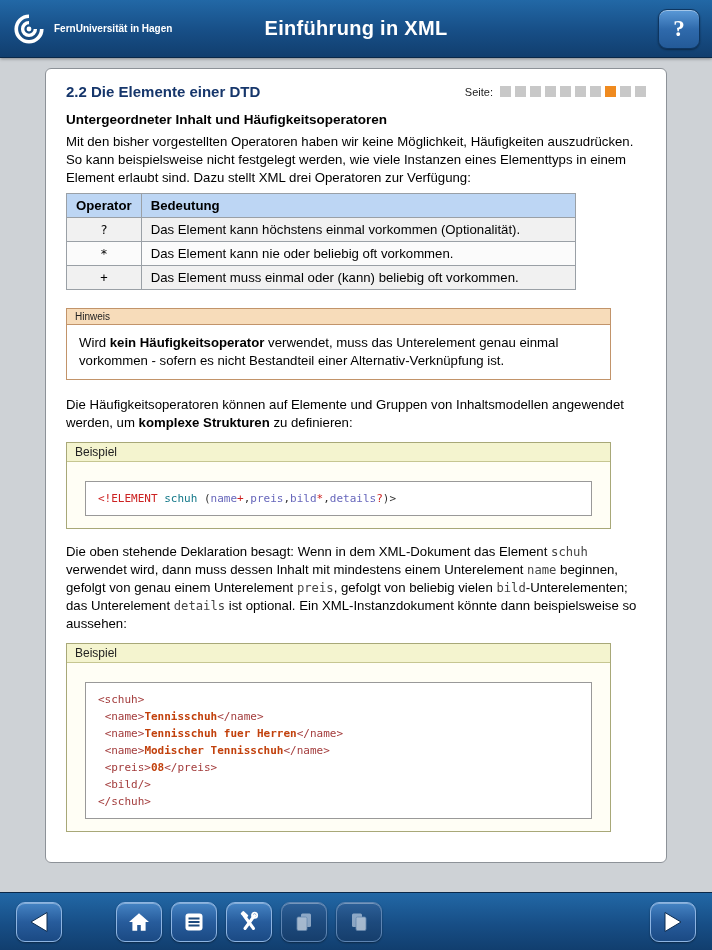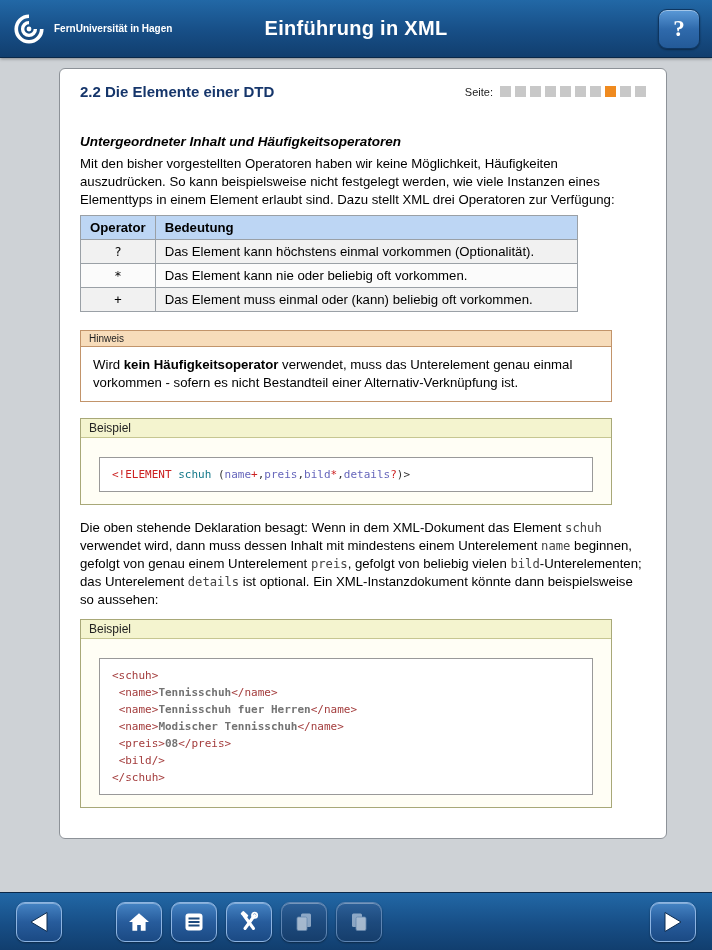--- a/index.html
+++ b/index.html
@@ -30,35 +30,35 @@
     border-radius:9px; cursor:pointer; z-index:3;
     background:linear-gradient(180deg,#5b9ad8 0%,#2f6aac 50%,#235a98 100%);
     border:1px solid #0d3560;
     box-shadow:inset 0 1px 0 rgba(255,255,255,.45), 0 1px 2px rgba(0,0,0,.4);
     color:#fff; font-size:23px; font-weight:bold;
     font-family:"Liberation Serif", serif;
     display:flex; align-items:center; justify-content:center;
   }
 
   
-  .content-wrap { position:absolute; top:58px; bottom:58px; left:0; right:0; overflow:hidden;padding-left:14px; }
+  .content-wrap { position:absolute; top:58px; bottom:58px; left:0; right:0; overflow:hidden; }
   .card {
     margin:10px 45px; background:#fff;
     border:1px solid #8d9298; border-radius:6px;
     padding:14px 20px 16px;
     min-height:770px;
   }
   .card-head { display:flex; justify-content:space-between; align-items:center; }
   .section-title { margin:0; font-size:15px; font-weight:bold; color:#16366b; }
   .pages { display:flex; gap:4px; }
   .pages-label { font-size:11px; color:#222; margin-right:3px; }
   .page-sq { width:11px; height:11px; background:#c8c8c8; }
   .page-sq.active { background:#ef8a1f; }
 
-  .subheading { font-size:13.5px; font-weight:bold; margin:34px 0 6px; color:#000;font-style:italic; }
+  .subheading { font-size:13.5px; font-weight:bold; margin:12px 0 6px; color:#000; }
   .body-text { font-size:13.2px; line-height:18px; margin:6px 0; color:#000; }
 
   table.op-table { border-collapse:collapse; margin:4px 0 18px; width:88%; font-size:13.2px; }
   .op-table th, .op-table td { border:1px solid #9aa0a6; padding:4px 9px; text-align:left; }
   .op-table th { background:#bdd6f4; font-weight:bold; }
   .op-table td.op-cell { text-align:center; font-family:"DejaVu Sans Mono", monospace; width:62px; font-size:12.3px; }
   .op-table tbody tr:nth-child(odd) td { background:#f1f1f1; }
   .op-table tbody tr:nth-child(even) td { background:#fbfbfb; }
 
   .notebox { border:1px solid #c2946a; width:94%; margin:18px 0 16px; background:#fff; }
@@ -76,21 +76,21 @@
 
   
   .seg-b    { font-weight:bold; }
   .seg-code { font-family:"DejaVu Sans Mono", monospace; font-size:12.2px; color:#444; }
   .seg-kw     { color:#cc2222; }
   .seg-elname { color:#117788; }
   .seg-child  { color:#6666bb; }
   .seg-op     { color:#cc2222; }
   .seg-plain  { color:#333; }
   .seg-tag    { color:#a33c3c; }
-  .seg-bold   { font-weight:bold; color:#737373; }
+  .seg-bold   { font-weight:bold; color:#c2410c; }
 
   
   .bottombar {
     position:absolute; bottom:0; left:0; right:0; height:58px;
     background:linear-gradient(180deg,#2268a6 0%,#174e86 55%,#113e6e 100%);
     border-top:1px solid #0a2848;
     display:flex; align-items:center; padding:0 16px;
     z-index:5;
   }
   .nav-btn {
@@ -171,20 +171,21 @@
             <td>Das Element muss einmal oder (kann) beliebig oft vorkommen.</td>
           </tr>
         </tbody>
     </table>
 
     <div class="notebox">
       <div class="notebox-head">Hinweis</div>
       <div class="notebox-body"><span>Wird </span><span class="seg-b">kein Häufigkeitsoperator</span><span> verwendet, muss das Unterelement genau einmal vorkommen - sofern es nicht Bestandteil einer Alternativ-Verknüpfung ist.</span></div>
     </div>
 
+    <p class="body-text"><span>Die Häufigkeitsoperatoren können auf Elemente und Gruppen von Inhaltsmodellen angewendet werden, um </span><span class="seg-b">komplexe Strukturen</span><span> zu definieren:</span></p>
 
     <div class="examplebox">
       <div class="examplebox-head">Beispiel</div>
       <div class="examplebox-body">
         <div class="codebox"><div class="code-line"><span class="seg-kw">&lt;!ELEMENT </span><span class="seg-elname">schuh </span><span class="seg-plain">(</span><span class="seg-child">name</span><span class="seg-op">+</span><span class="seg-plain">,</span><span class="seg-child">preis</span><span class="seg-plain">,</span><span class="seg-child">bild</span><span class="seg-op">*</span><span class="seg-plain">,</span><span class="seg-child">details</span><span class="seg-op">?</span><span class="seg-plain">)&gt;</span></div></div>
       </div>
     </div>
 
     <p class="body-text"><span>Die oben stehende Deklaration besagt: Wenn in dem XML-Dokument das Element </span><span class="seg-code">schuh</span><span> verwendet wird, dann muss dessen Inhalt mit mindestens einem Unterelement </span><span class="seg-code">name</span><span> beginnen, gefolgt von genau einem Unterelement </span><span class="seg-code">preis</span><span>, gefolgt von beliebig vielen </span><span class="seg-code">bild</span><span>-Unterelementen; das Unterelement </span><span class="seg-code">details</span><span> ist optional. Ein XML-Instanzdokument könnte dann beispielsweise so aussehen:</span></p>
 

